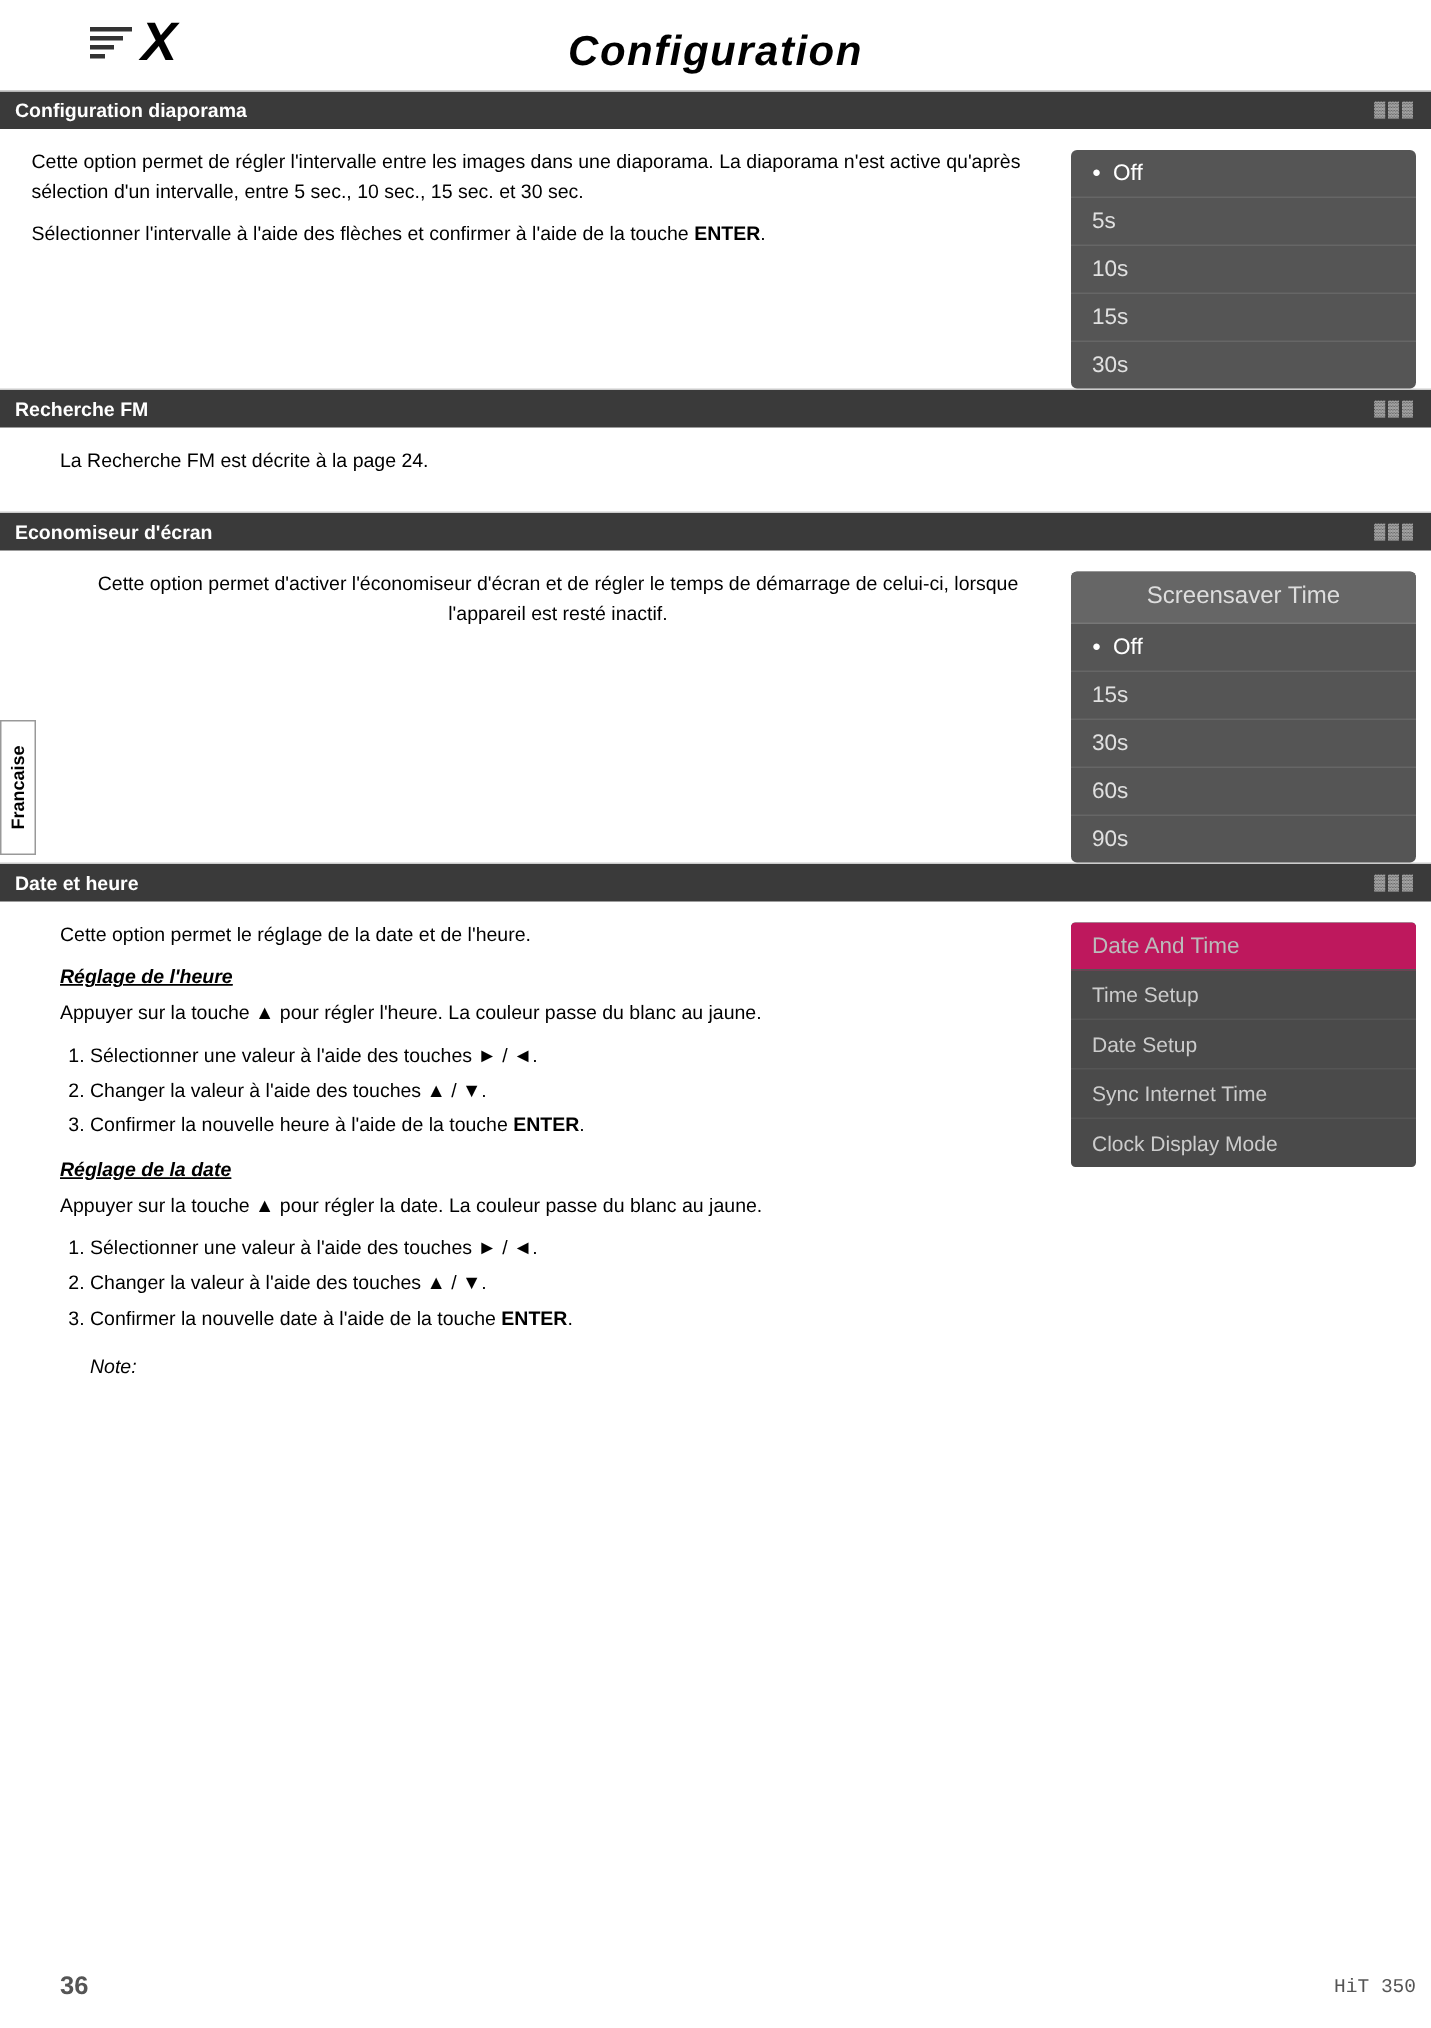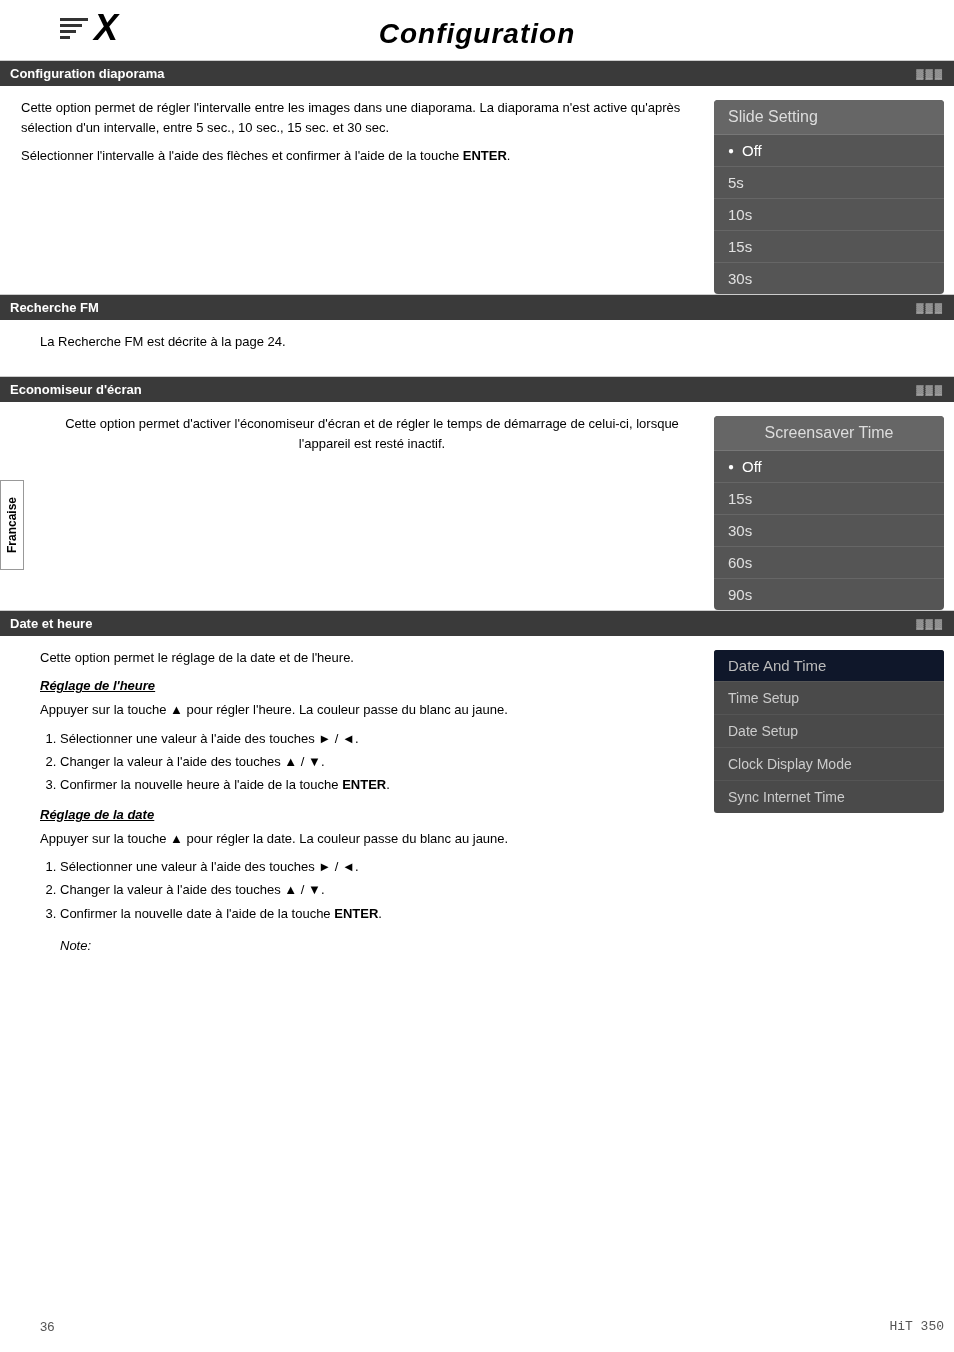--- a/index.html
+++ b/index.html
@@ -164,21 +164,21 @@
     
     .menu-box-dark {
       background: #4a4a4a;
       color: #ccc;
       border-radius: 3px;
       padding: 0;
       margin-top: 14px;
       overflow: hidden;
     }
     .menu-box-dark .menu-title {
-      background: #0f172a;
+      background: #be185d;
       padding: 7px 14px;
       font-size: 15px;
       font-weight: normal;
       color: #bbb;
       border-bottom: 1px solid #555;
     }
     .menu-box-dark .menu-item {
       padding: 8px 14px;
       border-bottom: 1px solid #555;
       color: #ccc;
@@ -194,22 +194,22 @@
       bottom: 18px;
       left: 40px;
       right: 10px;
       display: flex;
       justify-content: space-between;
       align-items: center;
       font-size: 12px;
       color: #555;
     }
     .page-footer .page-num {
-      font-size: 13px;
-      font-weight: normal;
+      font-size: 17px;
+      font-weight: bold;
     }
     .page-footer .device-model {
       font-size: 13px;
       font-family: 'Courier New', monospace;
     }
 
     .divider-line {
       border: none;
       border-top: 1px solid #ccc;
       margin: 0;
@@ -247,21 +247,20 @@
     <div style="flex:1; padding-right:10px;">
       <div class="section-content">
         <p>Cette option permet de régler l'intervalle entre les images dans une diaporama. La diaporama n'est active qu'après sélection d'un intervalle, entre 5 sec., 10 sec., 15 sec. et 30 sec.</p>
         <p>
           Sélectionner l'intervalle à l'aide des flèches et confirmer à l'aide de la touche <strong>ENTER</strong>.
         </p>
       </div>
     </div>
     <div style="width:230px; min-width:230px;">
       <div class="menu-box">
-        <div class="menu-title">Slide Setting</div>
         <div class="menu-item selected">
           <span class="bullet">●</span>
           <span>Off</span>
         </div>
         <div class="menu-item">
           <span>5s</span>
         </div>
         <div class="menu-item">
           <span>10s</span>
         </div>
@@ -371,24 +370,24 @@
     <div style="width:230px; min-width:230px;">
       <div class="menu-box-dark">
         <div class="menu-title">Date And Time</div>
         <div class="menu-item">
           <span>Time Setup</span>
         </div>
         <div class="menu-item">
           <span>Date Setup</span>
         </div>
         <div class="menu-item">
+          <span>Sync Internet Time</span>
+        </div>
+        <div class="menu-item">
           <span>Clock Display Mode</span>
-        </div>
-        <div class="menu-item">
-          <span>Sync Internet Time</span>
         </div>
       </div>
     </div>
   </div>
 </div>
 
 <div class="page-footer">
   <span class="page-num">36</span>
   <span class="device-model">HiT 350</span>
 </div>

